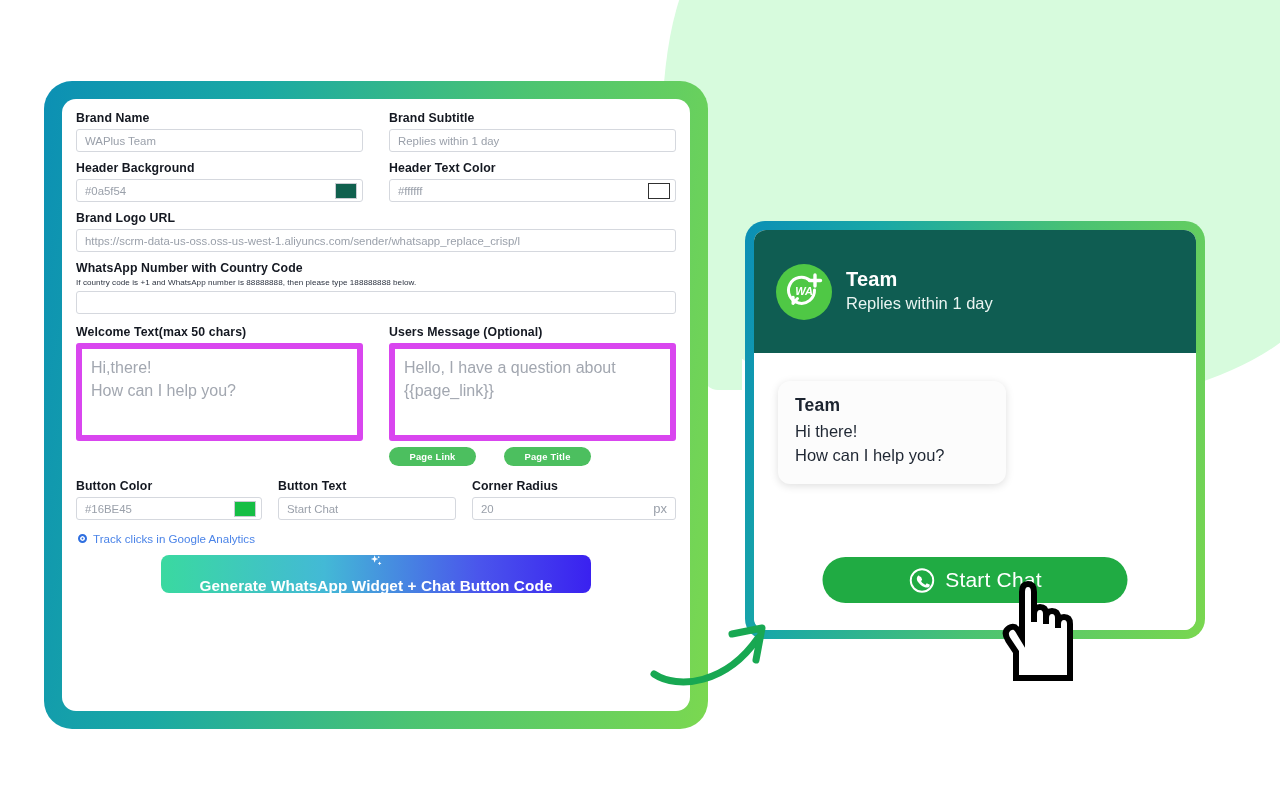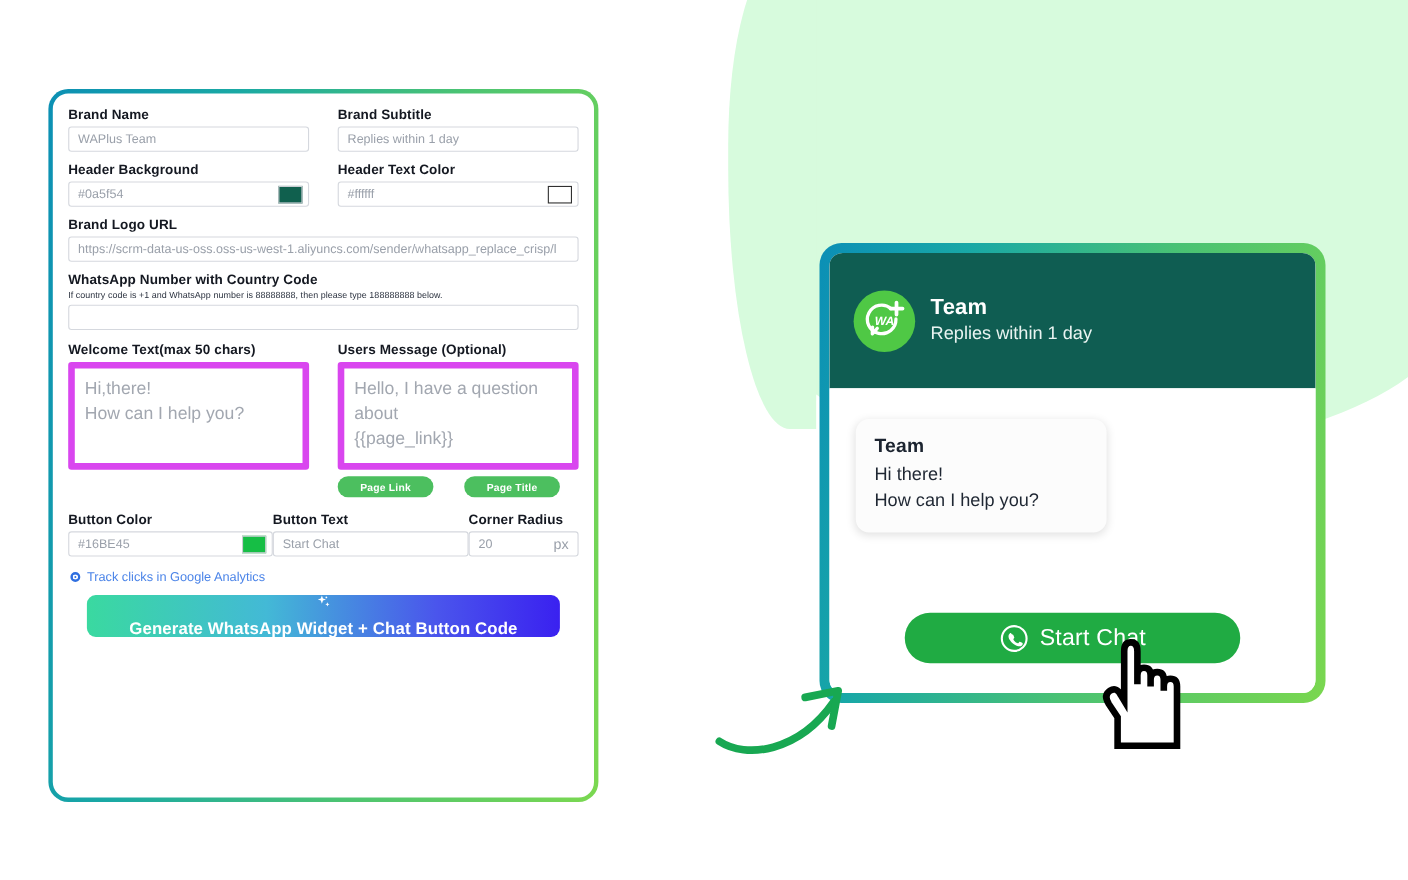--- a/index.html
+++ b/index.html
@@ -24,24 +24,24 @@
     content:"";
     position:absolute; left:-38px; top:0;
     width:80px; height:430px;
     background:#d7fbdd;
     border-radius: 60% 0 0 70% / 40% 0 0 55%;
   }
 
   
   .form-card-wrap {
     position: absolute; left: 44px; top: 81px;
-    width: 500px; height: 648px;
-    border-radius: 18px;
+    width: 664px; height: 648px;
+    border-radius: 28px;
     background: linear-gradient(100deg, #0c90b4 0%, #1aa9a4 28%, #4cc472 62%, #7bd850 100%);
-    padding: 4px;
+    padding: 18px;
     z-index: 2;
   }
   .form-card {
     width: 100%; height: 100%;
     background: #ffffff;
     border-radius: 14px;
     padding: 12px 14px 10px 14px;
     position: relative;
   }
 
@@ -97,21 +97,21 @@
   .chiprow { display:flex; justify-content: flex-start; margin-top: 6px; gap: 28px; }
   .chip {
     background: #4cbf5f; color: #fff;
     font-size: 9.4px; font-weight: bold;
     border: none; border-radius: 11px;
     padding: 4px 0; width: 87px; text-align:center;
     cursor: pointer; letter-spacing:.2px;
     font-family:"Liberation Sans", sans-serif;
   }
 
-  .row3 { display:flex; margin-bottom: 9px; justify-content: space-between; }
+  .row3 { display:flex; gap: 16px; margin-bottom: 9px; justify-content: space-between; }
   .c-btncolor { width: 186px; }
   .c-btntext  { width: 178px; }
   .c-radius   { flex: 1; }
 
   .liverow { display:flex; gap: 8px; align-items: center; }
   .live-field { flex:1; }
   .check-btn {
     background: #4cbf5f; color:#fff; border:none;
     border-radius: 13px; height: 21px; width: 96px;
     font-size: 9.8px; font-weight: bold; cursor: pointer;

